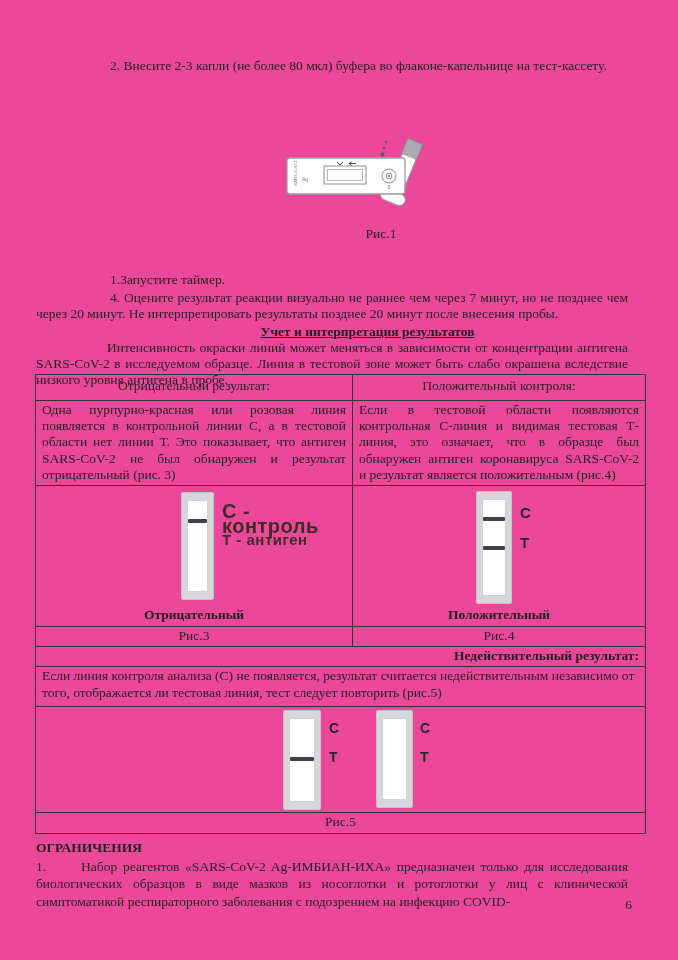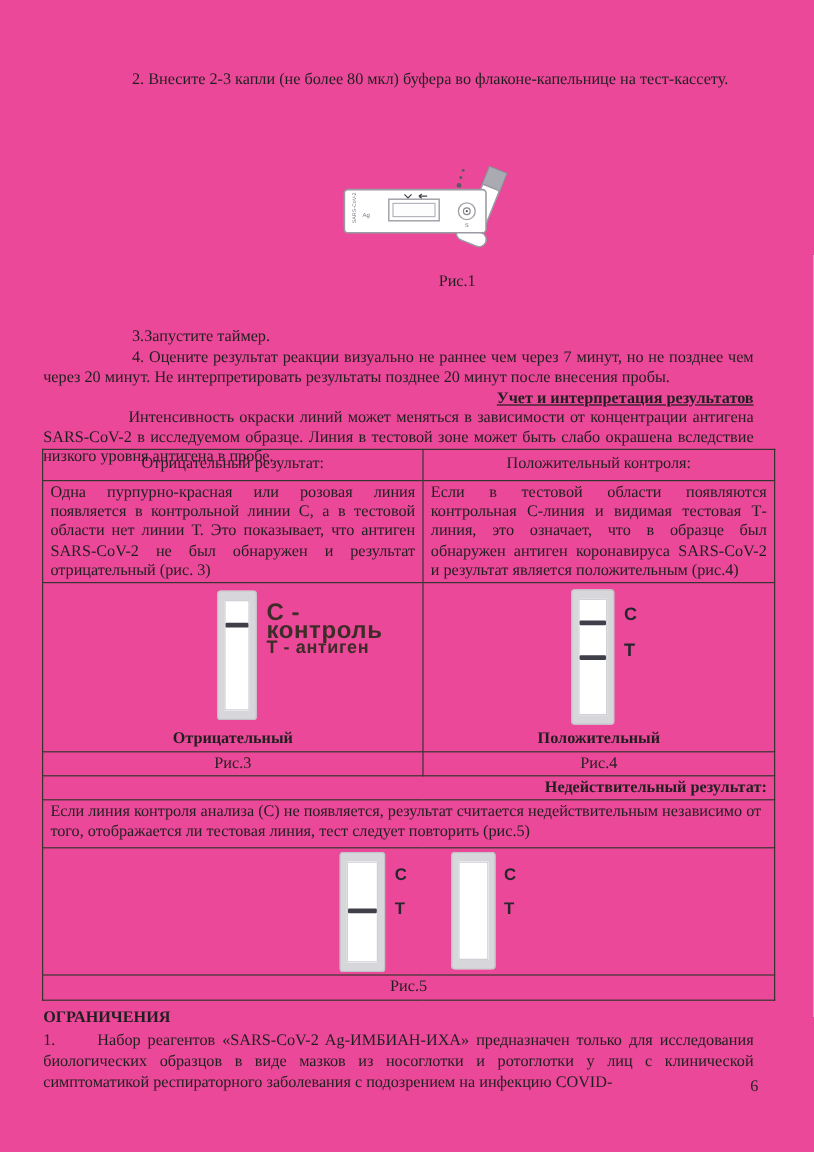--- a/index.html
+++ b/index.html
@@ -91,24 +91,24 @@
           <circle cx="389" cy="96" r="7" fill="#ffffff" stroke="#a0a0a8" stroke-width="1.1"></circle>
           <circle cx="389" cy="96" r="2.8" fill="#ffffff" stroke="#88888f" stroke-width="1"></circle>
           <circle cx="389" cy="96" r="0.9" fill="#555559"></circle>
           <text x="387.5" y="109" font-size="4.5" fill="#66666c">S</text>
         </g>
       </g>
     </svg>
   </div>
   <div class="abs" id="fig1-caption">Рис.1</div>
 
-  <p class="abs para indent" style="top:258px;">3.Запустите таймер.</p>
+  <p class="abs para indent" style="top:258px;">1.Запустите таймер.</p>
   <p class="abs para indent" style="top:276px;">4. Оцените результат реакции визуально не раннее чем через 7 минут, но не позднее чем через 20 минут. Не интерпретировать результаты позднее 20 минут после внесения пробы.</p>
 
-  <p class="abs para indent-sm bold" style="top:310px; text-decoration:underline; text-align:right;">Учет и интерпретация результатов</p>
+  <p class="abs para indent-sm bold" style="top:310px; text-decoration:underline; text-align:center;">Учет и интерпретация результатов</p>
   <p class="abs para indent-sm" style="top:326px; line-height:16px;">Интенсивность окраски линий может меняться в зависимости от концентрации антигена SARS-CoV-2 в исследуемом образце. Линия в тестовой зоне может быть слабо окрашена вследствие низкого уровня антигена в пробе.</p>
 
   <table class="results">
     <colgroup>
         <col style="width:317px">
         <col style="width:293px">
       </colgroup>
     <tbody>
         <tr>
       <th>Отрицательный результат:</th>

